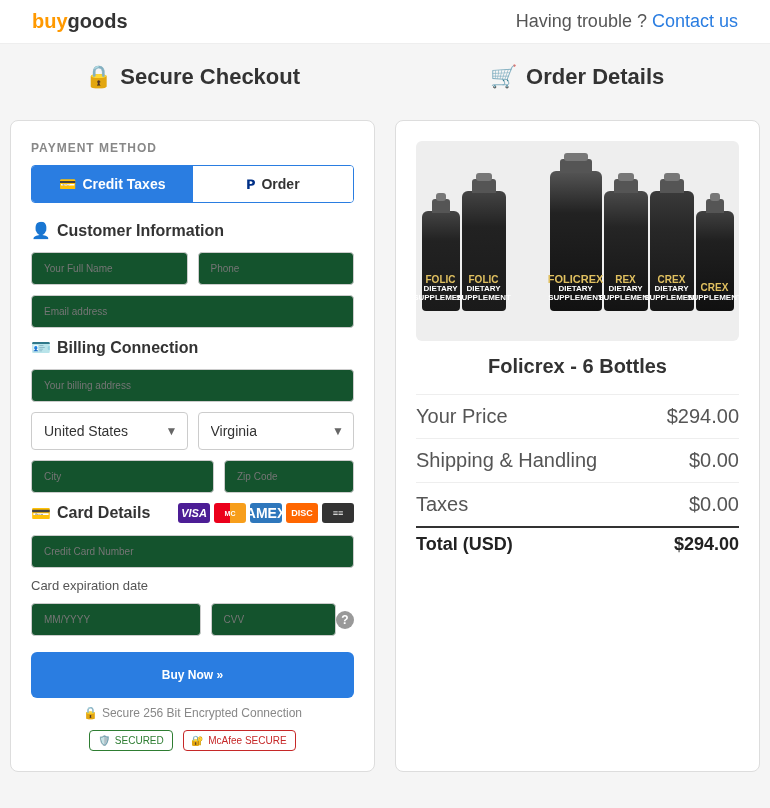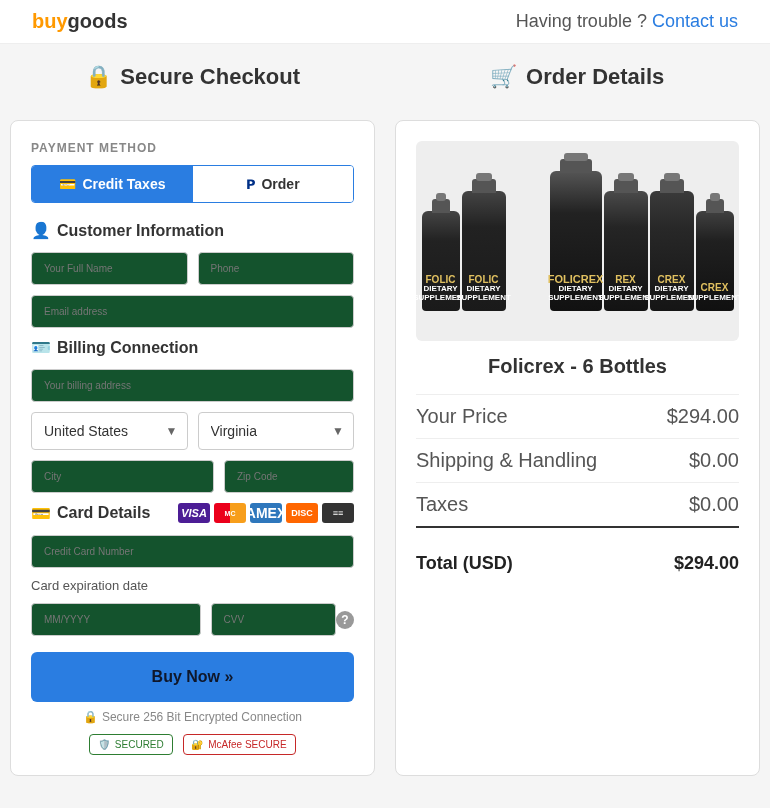--- a/index.html
+++ b/index.html
@@ -189,24 +189,24 @@
     .expiry-label {
       font-size: 13px;
       color: #555;
       margin-bottom: 6px;
     }
 
     .buy-btn {
       width: 100%;
       padding: 16px;
       background: #2a7de1;
-      color: #0f172a;
+      color: #ffffff;
       border: none;
       border-radius: 6px;
-      font-size: 16px;
+      font-size: 12px;
       font-weight: bold;
       cursor: pointer;
       margin-top: 16px;
     }
 
     .secure-text {
       text-align: center;
       color: #888;
       font-size: 12px;
       margin-top: 8px;
@@ -315,21 +315,21 @@
       display: flex;
       justify-content: space-between;
       padding: 10px 0;
       border-top: 1px solid #eee;
       font-size: 20px;
       color: #555;
     }
     .order-total {
       display: flex;
       justify-content: space-between;
-      padding: 25px 0;
+      padding: 6px 0;
       border-top: 2px solid #333;
       font-size: 18px;
       font-weight: bold;
       color: #222;
     }
 
     .page-headers {
       display: flex;
       gap: 20px;
       max-width: 770px;

